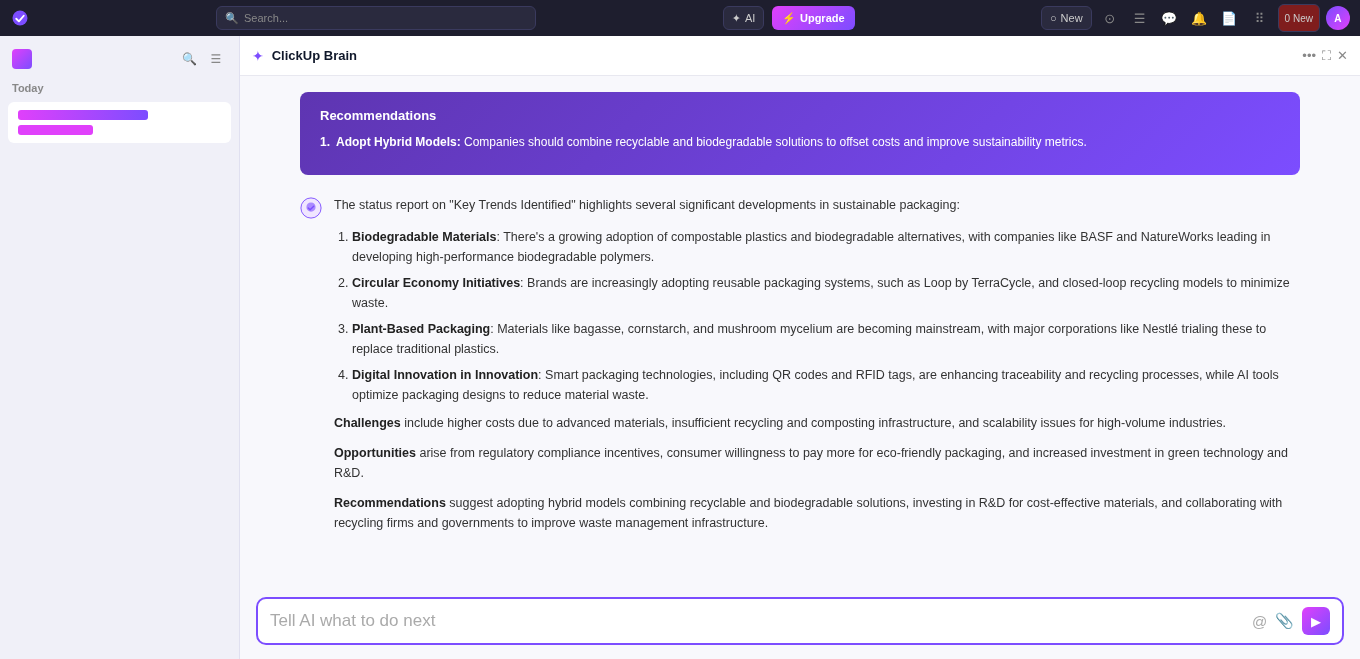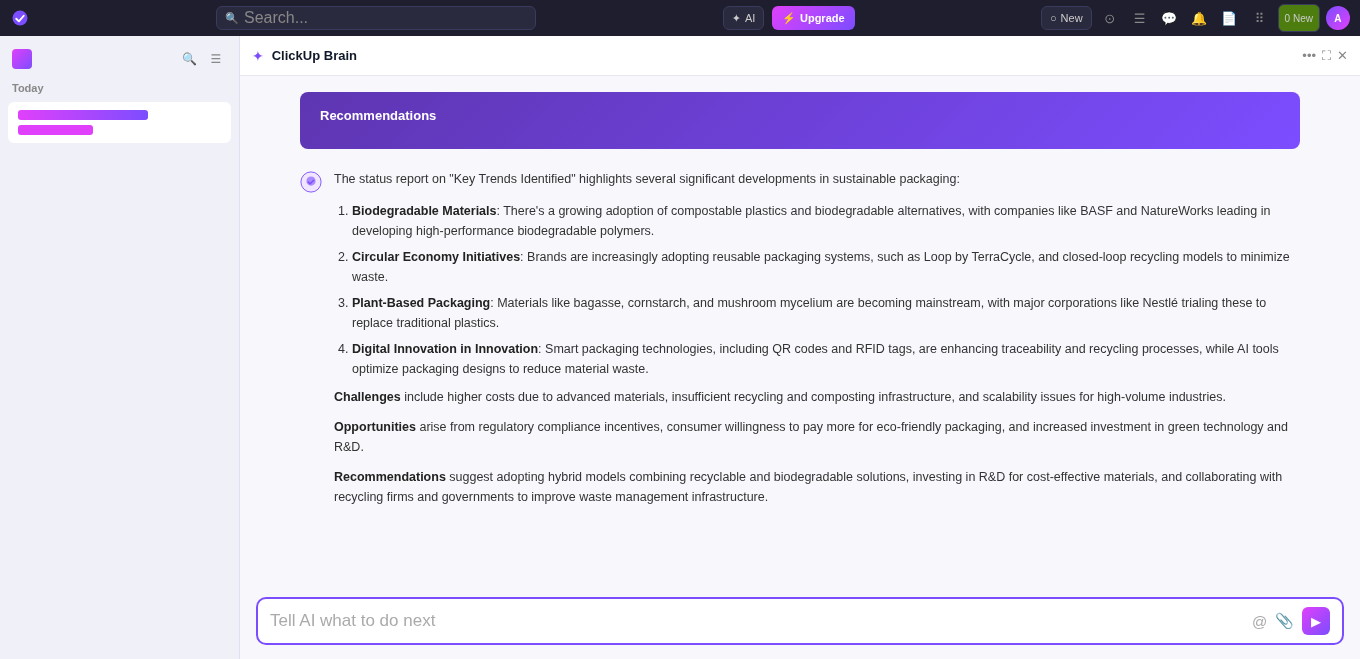--- a/index.html
+++ b/index.html
@@ -10,21 +10,21 @@
     .topbar-logo { width: 20px; height: 20px; display: flex; align-items: center; justify-content: center; }
     .topbar-logo svg { width: 18px; height: 18px; }
     .topbar-search { flex: 1; max-width: 320px; margin: 0 auto; background: #2a2a3e; border: 1px solid #3a3a5e; border-radius: 6px; height: 24px; display: flex; align-items: center; padding: 0 8px; gap: 5px; cursor: text; }
     .topbar-search span { color: #888; font-size: 11px; }
     .search-icon-top { color: #888; font-size: 11px; }
     .ai-badge { background: #2a2a3e; border: 1px solid #3a3a5e; border-radius: 6px; height: 24px; padding: 0 8px; display: flex; align-items: center; gap: 4px; color: #ccc; font-size: 11px; cursor: pointer; }
     .upgrade-btn { background: linear-gradient(135deg, #e040fb, #7c4dff); border: none; border-radius: 6px; height: 24px; padding: 0 10px; color: white; font-size: 11px; font-weight: 600; cursor: pointer; display: flex; align-items: center; gap: 4px; }
     .topbar-actions { display: flex; align-items: center; gap: 6px; margin-left: auto; }
     .new-btn { background: #2a2a3e; border: 1px solid #3a3a5e; border-radius: 6px; height: 24px; padding: 0 8px; color: #ccc; font-size: 11px; cursor: pointer; display: flex; align-items: center; gap: 4px; }
     .topbar-icon { width: 24px; height: 24px; display: flex; align-items: center; justify-content: center; color: #888; font-size: 13px; cursor: pointer; border-radius: 4px; }
-    .notif-badge { background: #4d7c0f; border: 1px solid #3a3a5e; border-radius: 6px; height: 28px; padding: 0 6px; color: #ccc; font-size: 10px; cursor: pointer; display: flex; align-items: center; }
+    .notif-badge { background: #7f1d1d; border: 1px solid #3a3a5e; border-radius: 6px; height: 28px; padding: 0 6px; color: #ccc; font-size: 10px; cursor: pointer; display: flex; align-items: center; }
     .avatar-btn { width: 24px; height: 24px; border-radius: 50%; background: linear-gradient(135deg, #7c4dff, #e040fb); display: flex; align-items: center; justify-content: center; color: white; font-size: 10px; font-weight: 700; cursor: pointer; }
 
     
     .main-area { display: flex; flex: 1; overflow: hidden; }
 
     
     .sidebar { width: 240px; background: #f0f0f8; flex-shrink: 0; display: flex; flex-direction: column; padding: 8px; border-right: 1px solid #e0e0f0; }
     .sidebar-header { display: flex; align-items: center; justify-content: space-between; padding: 4px 4px 8px; }
     .sidebar-workspace { display: flex; align-items: center; gap: 6px; cursor: pointer; }
     .workspace-icon { width: 20px; height: 20px; border-radius: 4px; background: linear-gradient(135deg, #e040fb, #7c4dff); }
@@ -83,21 +83,21 @@
 <div class="topbar">
   <div class="topbar-logo">
     <svg viewBox="0 0 24 24" fill="none">
       <circle cx="12" cy="12" r="10" fill="#7c4dff"></circle>
       <path d="M7 13l3.5 3.5L17 9" stroke="white" stroke-width="2.5" stroke-linecap="round" stroke-linejoin="round"></path>
     </svg>
   </div>
 
   <div class="topbar-search">
     <span class="search-icon-top">🔍</span>
-    <span style="color:#888;font-size:16px;">Search...</span>
+    <span style="color:#888;font-size:11px;">Search...</span>
   </div>
 
   <div class="ai-badge">
     <span style="font-size:11px;">✦</span>
     <span>AI</span>
   </div>
 
   <button class="upgrade-btn">
     <span>⚡</span>
     <span>Upgrade</span>
@@ -155,20 +155,23 @@
         <span class="chat-header-btn">⛶</span>
         <span class="chat-header-btn">✕</span>
       </div>
     </div>
 
     <div class="chat-content">
 
       <div class="recommendation-box">
         <div class="rec-title">Recommendations</div>
         <ol class="rec-list">
+          <li data-num="1">
+            <b>Adopt Hybrid Models:</b> Companies should combine recyclable and biodegradable solutions to offset costs and improve sustainability metrics.
+          </li>
         </ol>
       </div>
 
       <div class="ai-response">
         <div class="ai-avatar">
           <svg viewBox="0 0 24 24" fill="none">
             <circle cx="12" cy="12" r="11" fill="#f0e6ff" stroke="#7c4dff" stroke-width="1"></circle>
             <path d="M12 6c-3 0-5 2-5 5s2 5 5 5 5-2 5-5-2-5-5-5z" fill="#7c4dff" opacity="0.6"></path>
             <path d="M9 12l2 2 4-4" stroke="#7c4dff" stroke-width="1.5" stroke-linecap="round"></path>
           </svg>

